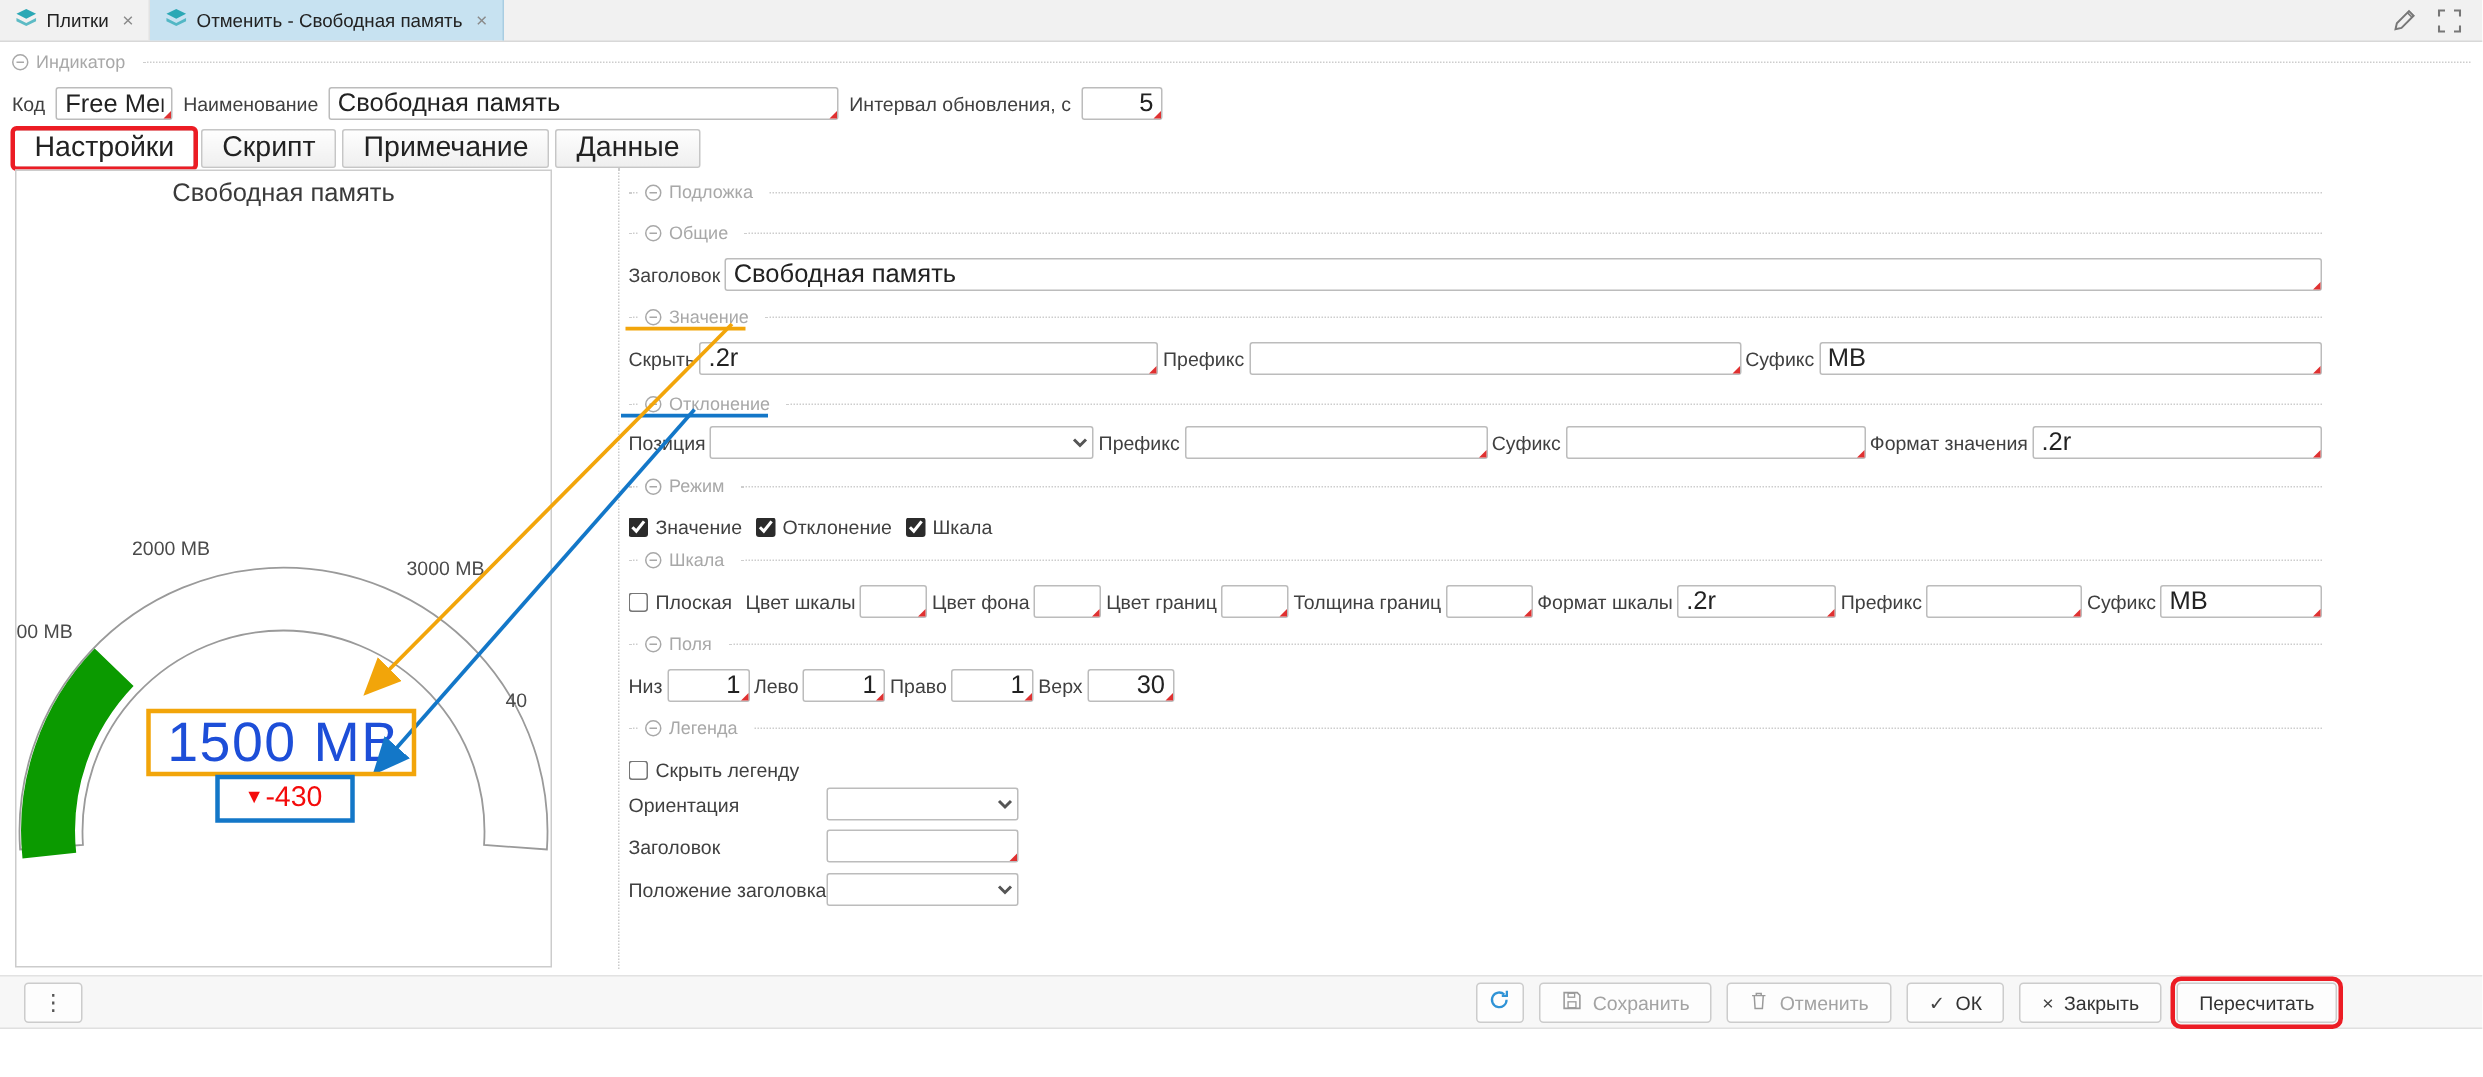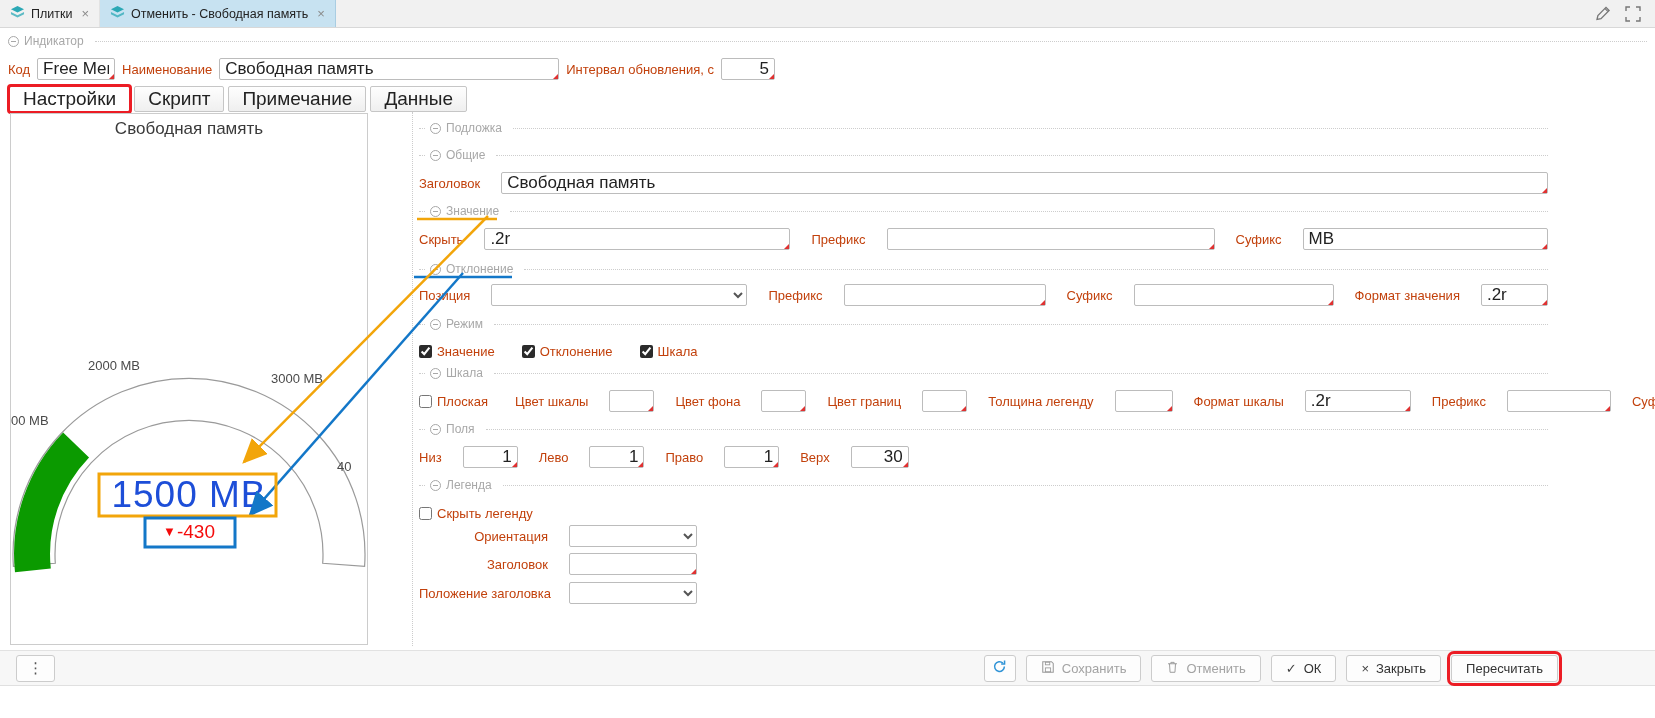--- a/index.html
+++ b/index.html
@@ -14,42 +14,42 @@
   .top-actions{margin-left:auto;display:flex;align-items:center;gap:14px;padding-right:14px;}
   .top-actions svg{display:block;}
 
   
   .gh-main{position:absolute;top:34px;left:8px;right:8px;display:flex;align-items:center;gap:5px;color:#a8a8a8;font-size:12px;}
   .collapse-icon{width:11px;height:11px;border:1px solid #a8a8a8;border-radius:50%;position:relative;display:inline-block;flex:none;}
   .collapse-icon::after{content:"";position:absolute;left:2px;right:2px;top:4px;height:1px;background:#a8a8a8;}
   .dots{flex:1;border-top:1px dotted #cdcdcd;margin-left:6px;}
   .lead{width:6px;border-top:1px dotted #cdcdcd;flex:none;}
   .fieldrow{position:absolute;top:58px;left:8px;display:flex;align-items:center;gap:7px;}
-  .lb{color:#c2410c;white-space:nowrap;text-align:right;}
+  .lb{color:#404040;white-space:nowrap;}
   .fld{position:relative;display:inline-block;height:22px;flex:none;}
   .fld.grow{flex:1;}
   .inp{height:22px;width:100%;border:1px solid #bcbcbc;border-radius:2px;padding:0 5px;font:inherit;font-size:17px;color:#222;background:#fff;}
   .num .inp{text-align:right;}
   .req::after{content:"";position:absolute;right:1px;bottom:1px;width:0;height:0;border-left:5px solid transparent;border-bottom:5px solid #e03131;pointer-events:none;}
   .tabsrow{position:absolute;top:86px;left:9px;display:flex;gap:4px;}
   .ftab{height:26px;padding:0 13px;border:1px solid #c6c6c6;background:linear-gradient(#fefefe,#efefef);border-radius:2px;font:inherit;font-size:19px;color:#222;cursor:pointer;}
   .ftab.selected{outline:3px solid #ec1c24;outline-offset:-1px;background:#fff;}
 
   
   .preview{position:absolute;left:10px;top:113px;width:358px;height:532px;border:1px solid #cccccc;background:#fff;overflow:hidden;}
   .ptitle{position:absolute;top:5px;left:0;right:0;text-align:center;font-size:17px;color:#3a3a3a;}
   .gauge{position:absolute;top:0;left:0;}
   .gvalue{position:absolute;top:360px;left:0;right:0;text-align:center;font-size:37px;color:#1d4ed8;letter-spacing:1px;}
   .gdev{position:absolute;top:407px;left:0;right:0;text-align:center;font-size:19px;color:#f40b0b;}
   .gdev .tri{font-size:13px;position:relative;top:-2px;margin-right:1px;}
 
   
   .settings{position:absolute;left:412px;top:112px;width:1143px;height:534px;border-left:1px dotted #cccccc;}
   .gh{position:absolute;left:6px;right:7px;height:14px;display:flex;align-items:center;gap:5px;color:#a8a8a8;font-size:12px;}
-  .row{position:absolute;left:6px;right:7px;height:22px;display:flex;align-items:center;gap:21px;}
+  .row{position:absolute;left:6px;right:7px;height:22px;display:flex;align-items:center;gap:3px;}
   .sel{height:22px;border:1px solid #bcbcbc;border-radius:2px;background:#fff;color:#555;font:inherit;font-size:13px;}
   input[type=checkbox]{width:13px;height:13px;accent-color:#2b2b2b;flex:none;}
   .cbwrap{display:flex;align-items:center;gap:5px;margin-right:6px;}
   .lwide{width:129px;flex:none;}
 
   
   .footer{position:absolute;left:0;top:650px;width:100%;height:36px;background:#f7f7f7;border-top:1px solid #e2e2e2;border-bottom:1px solid #e0e0e0;display:flex;align-items:center;gap:10px;padding:0 16px;}
   .btn{height:27px;border:1px solid #cccccc;border-radius:3px;background:#fdfdfd;font:inherit;font-size:13px;color:#333;display:inline-flex;align-items:center;gap:7px;padding:0 14px;cursor:pointer;}
   .btn.gray{color:#a3a3a3;}
   .btn.more{padding:0 11px;font-size:15px;color:#555;}
@@ -219,21 +219,21 @@
     <span class="cbwrap">
       <input type="checkbox" style="">
       <span class="lb">Плоская</span>
     </span>
     <span class="lb">Цвет шкалы</span>
     <span class="fld req" style="width:45px"><input class="inp" value="" style=""></span>
     <span class="lb">Цвет фона</span>
     <span class="fld req" style="width:45px"><input class="inp" value="" style=""></span>
     <span class="lb">Цвет границ</span>
     <span class="fld req" style="width:45px"><input class="inp" value="" style=""></span>
-    <span class="lb">Толщина легенду</span>
+    <span class="lb">Толщина границ</span>
     <span class="fld req" style="width:58px"><input class="inp" value="" style=""></span>
     <span class="lb">Формат шкалы</span>
     <span class="fld req" style="width:106px"><input class="inp" value=".2r" style=""></span>
     <span class="lb">Префикс</span>
     <span class="fld req" style="width:104px"><input class="inp" value="" style=""></span>
     <span class="lb">Суфикс</span>
     <span class="fld grow req"><input class="inp" value="MB" style=""></span>
   </div>
 
   <div class="gh" style="top:310px">

